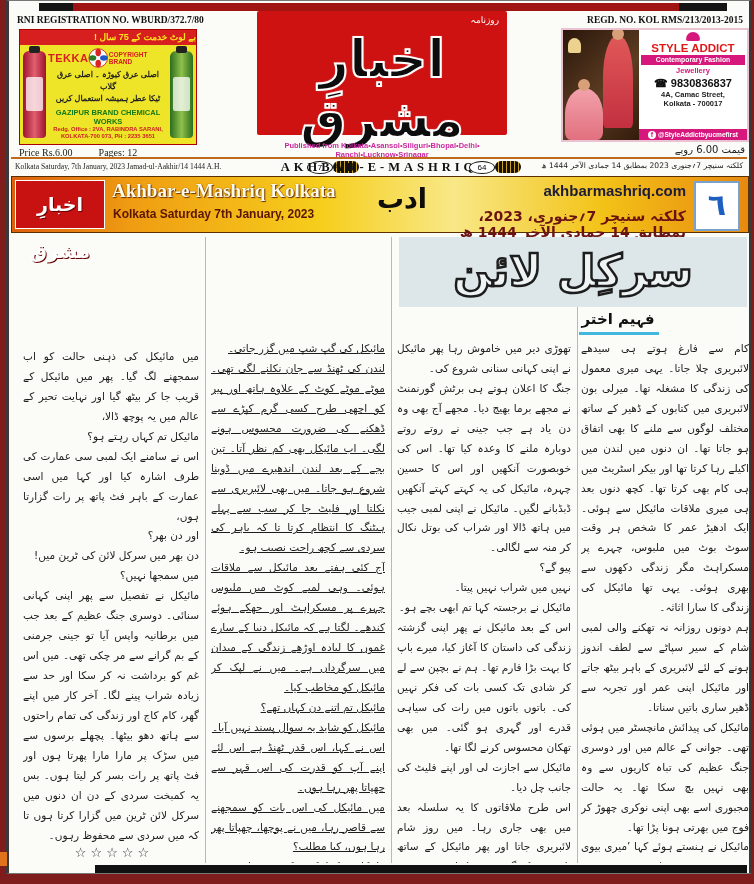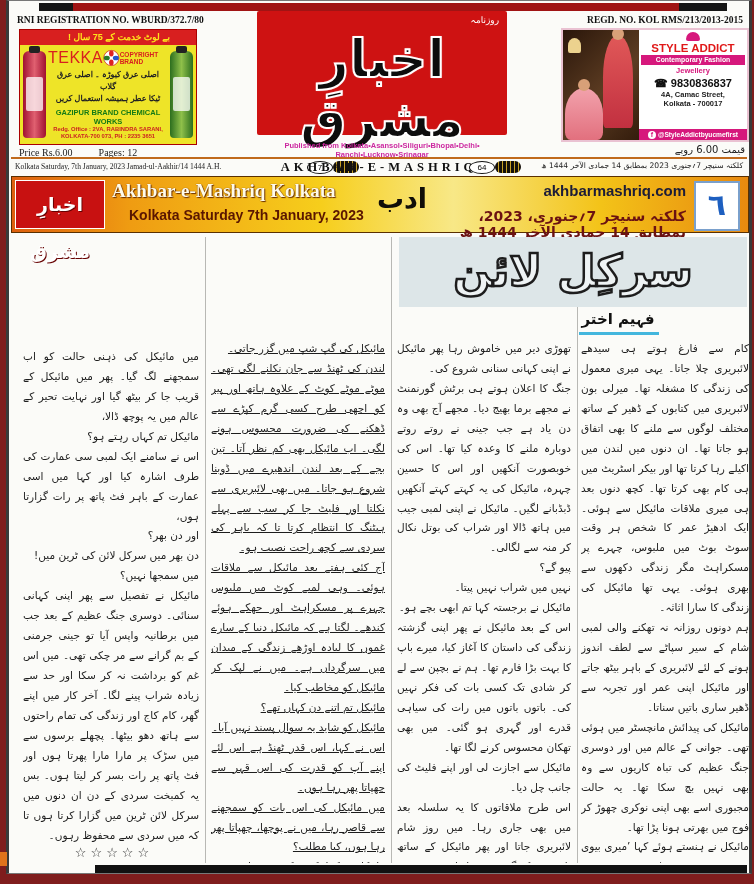--- a/index.html
+++ b/index.html
@@ -12,29 +12,29 @@
   
   .topbar{left:30px;top:2px;width:688px;height:8px;
           background:linear-gradient(90deg,#151515 0 5%,#a01414 5% 93%,#151515 93%);}
   .rni{left:8px;top:14px;width:250px;font-family:"Liberation Serif",serif;font-weight:bold;
        font-size:9.5px;color:#111;}
   .regd{left:512px;top:14px;width:222px;text-align:right;font-family:"Liberation Serif",serif;
         font-weight:bold;font-size:9.5px;color:#111;}
   
   .tekka{left:10px;top:28px;width:176px;height:114px;background:#eee428;border:1px solid #a00;}
   .tekka-banner{position:absolute;left:0;top:0;right:0;height:15px;background:#d81f1f;
-        color:#ffe41a;font-weight:bold;font-size:9px;line-height:15px;text-align:left;direction:rtl;padding-left:48px;}
+        color:#ffe41a;font-weight:bold;font-size:9px;line-height:15px;text-align:right;direction:rtl;padding-left:48px;}
   .bottle{position:absolute;top:21px;width:23px;height:87px;border-radius:6px 6px 4px 4px;}
   .bottle:before{content:"";position:absolute;left:6px;top:-5px;width:11px;height:7px;background:#222;border-radius:2px;}
   .bottle:after{content:"";position:absolute;left:3px;top:26px;width:17px;height:34px;background:rgba(255,255,255,.75);border-radius:2px;}
   .bottle-l{left:3px;background:linear-gradient(90deg,#a01030,#e06070,#a01030);}
   .bottle-r{right:3px;background:linear-gradient(90deg,#2c6e1e,#8fc04a,#2c6e1e);}
   .tekka-mid{position:absolute;left:28px;right:28px;top:17px;text-align:center;}
   .tekka-row1{display:flex;align-items:center;justify-content:space-between;height:22px;}
-  .tekka-brand{color:#d81f1f;font-weight:400;font-size:16px;letter-spacing:.5px;}
+  .tekka-brand{color:#d81f1f;font-weight:700;font-size:11px;letter-spacing:.5px;}
   .tekka-copy{color:#d81f1f;font-weight:bold;font-size:6.5px;line-height:1.1;text-align:left;}
   .tekka-urdu{direction:rtl;font-size:8px;font-weight:bold;color:#222;line-height:1.5;}
   .tekka-co{color:#157a15;font-weight:900;font-size:7.5px;margin-top:3px;}
   .tekka-addr{color:#c22;font-size:5.8px;font-weight:bold;line-height:1.25;}
   
   .mast{left:248px;top:10px;width:250px;height:124px;background:#ce1212;border-radius:2px;}
   .mast-daily{position:absolute;right:8px;top:4px;color:#fff;font-size:9px;direction:rtl;}
   .mast-title{position:absolute;left:0;right:0;top:18px;text-align:center;direction:rtl;
       font-family:"DejaVu Sans",sans-serif;font-size:52px;font-weight:bold;color:#0d0d0d;
       -webkit-text-stroke:2px #ffffff;text-shadow:0 0 2px #fff;}
@@ -79,21 +79,21 @@
       background:repeating-linear-gradient(90deg,#15100a 0 3px,#c9a227 3px 4px);}
   
   .band{left:2px;top:175px;width:736px;height:55px;border:1px solid #5a3000;
       background:linear-gradient(90deg,#dd5f0e 0%,#ef9c12 16%,#f6ce1c 42%,#f8e887 60%,#f3c318 80%,#e8890f 100%);}
   .band-logo{position:absolute;left:3px;top:3px;width:88px;height:47px;background:#c81111;
       border:1px solid #fff;color:#fff;text-align:center;direction:rtl;
       font-family:"DejaVu Sans",sans-serif;font-size:19px;font-weight:bold;line-height:47px;
       text-shadow:1px 1px 0 #600;}
   .band-title{position:absolute;left:100px;top:3px;font-family:"Liberation Serif",serif;
       font-size:19px;font-weight:bold;color:#fffbe9;text-shadow:1px 1px 1px #6b3000,0 0 1px #6b3000;}
-  .band-date{position:absolute;left:101px;top:30px;font-size:14px;font-weight:bold;color:#5a1600;margin-left:16px;}
+  .band-date{position:absolute;left:101px;top:30px;font-size:12px;font-weight:bold;color:#5a1600;}
   .band-section{position:absolute;left:320px;top:6px;width:140px;text-align:center;direction:rtl;
       font-family:"DejaVu Sans",sans-serif;font-size:27px;font-weight:bold;color:#100e08;}
   .band-site{position:absolute;right:62px;top:5px;width:210px;text-align:right;
       font-size:15px;font-weight:bold;color:#1c1c38;}
   .band-udate{position:absolute;right:62px;top:31px;width:230px;text-align:right;direction:rtl;
       font-family:"DejaVu Sans",sans-serif;font-size:14px;font-weight:bold;color:#6b1212;}
   .pagebox{position:absolute;right:8px;top:4px;width:42px;height:46px;background:#fff;
       border:2px solid #7aa0cc;text-align:center;}
   .pagebox .num{font-family:"DejaVu Sans",sans-serif;font-size:30px;font-weight:bold;color:#1d5fc0;line-height:44px;}
   

